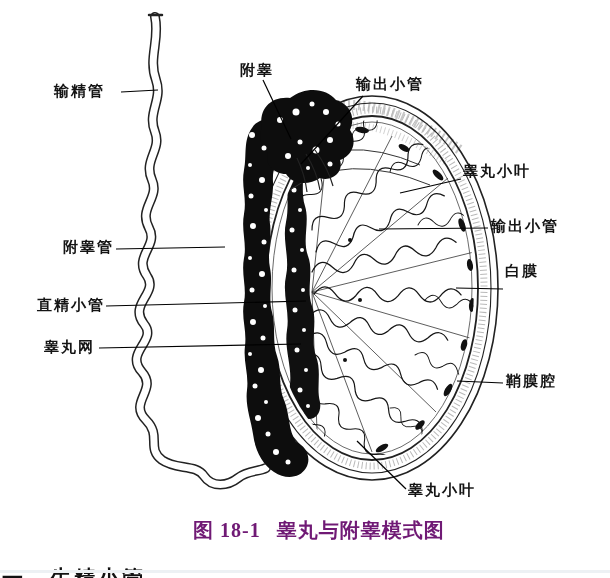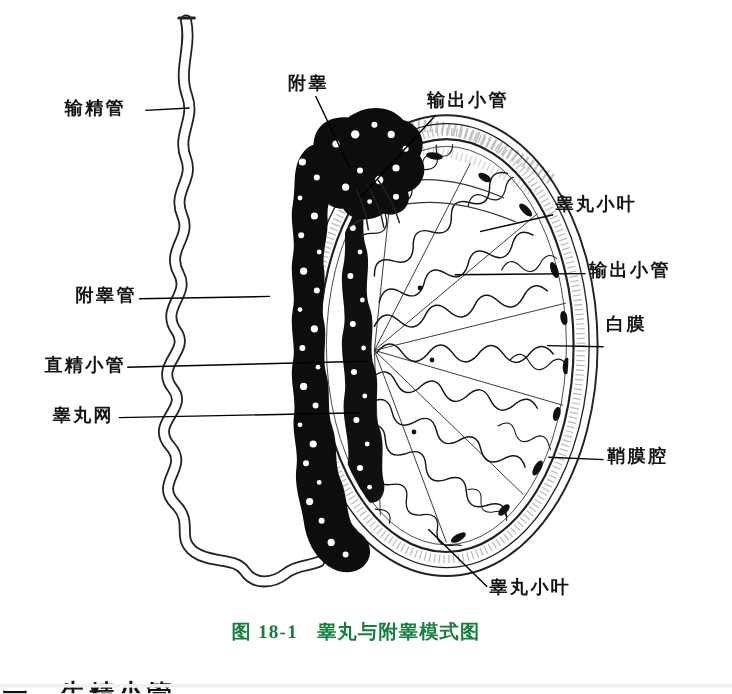--- a/index.html
+++ b/index.html
@@ -6,22 +6,22 @@
   #page{
     position:relative;width:610px;height:578px;overflow:hidden;
     background:#fff;font-family:"Liberation Serif","DejaVu Serif",serif;
   }
   #art{position:absolute;left:0;top:0;}
   .lbl{
     position:absolute;color:#141414;font-size:15px;font-weight:600;
     letter-spacing:2px;line-height:1;white-space:nowrap;
   }
   .caption{
-    position:absolute;left:193px;top:517px;font-size:16px;font-weight:600;
-    color:#15803d;letter-spacing:1px;white-space:nowrap;text-align:right;
+    position:absolute;left:193px;top:517px;font-size:20px;font-weight:600;
+    color:#701a75;letter-spacing:1px;white-space:nowrap;text-align:right;
   }
   .caption .gap{display:inline-block;width:16px;}
   .partial-heading{
     position:absolute;left:2px;top:564px;font-size:21px;font-weight:700;
     color:#111;letter-spacing:3px;white-space:nowrap;
   }
   .page-edge{
     position:absolute;left:0;top:570px;width:610px;height:3px;background:#edf1f4;
   }
 </style>

